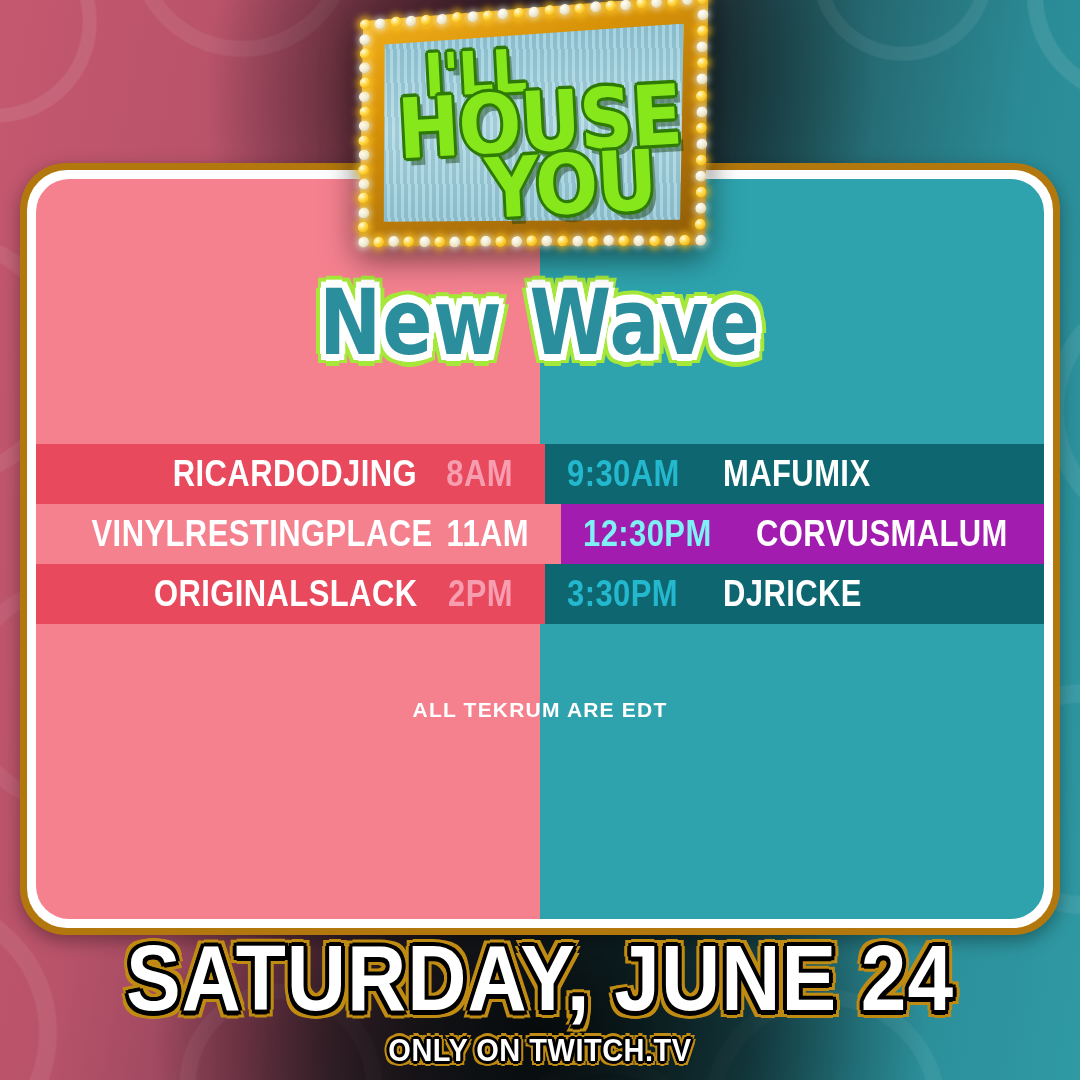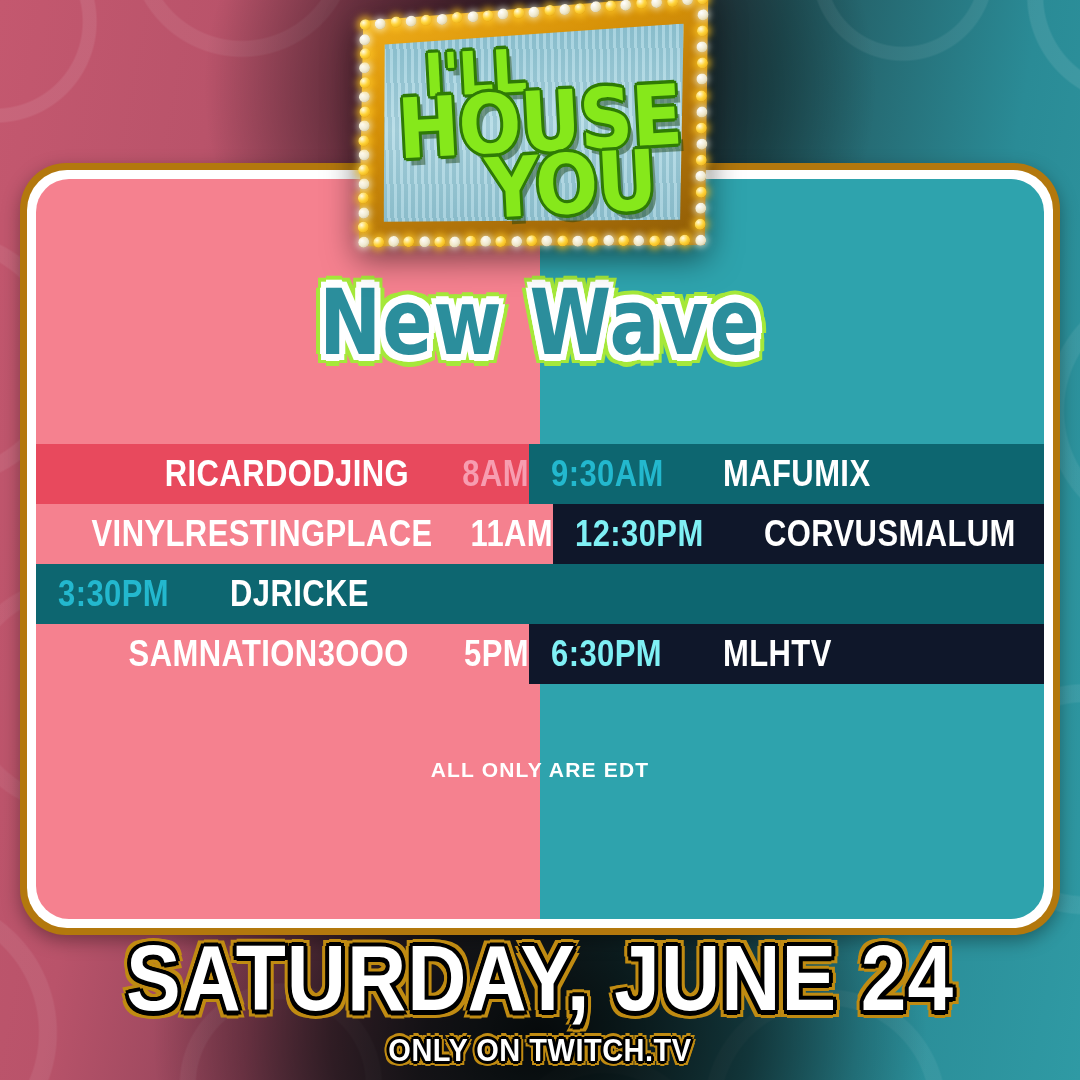--- a/index.html
+++ b/index.html
@@ -91,40 +91,40 @@
       -8px -8px 0 #a5e83a, 8px -8px 0 #a5e83a, -8px 8px 0 #a5e83a, 8px 8px 0 #a5e83a;
     transform:translateY(10px) scaleY(1.12);
   }
 
   
   .rows{position:relative;}
   .row{display:flex;height:60px;}
   .cellL,.cellR{
     flex:1;display:flex;align-items:center;height:60px;box-sizing:border-box;
   }
-  .cellL{justify-content:flex-end;gap:24px;}
-  .cellR{justify-content:flex-start;padding-left:22px;gap:40px;}
+  .cellL{justify-content:flex-end;padding-right:32px;}
+  .cellR{justify-content:flex-start;padding-left:22px;gap:24px;}
   .nm{
     font-family:"Liberation Sans Narrow","Liberation Sans",sans-serif;
     font-weight:bold;font-size:36px;color:#ffffff;
     letter-spacing:.5px;white-space:nowrap;transform:scaleX(.86);transform-origin:right center;
   }
   .cellR .nm{transform-origin:left center;}
   .tm{
     font-family:"Liberation Sans Narrow","Liberation Sans",sans-serif;
     font-weight:bold;font-size:36px;letter-spacing:.5px;white-space:nowrap;
     transform:scaleX(.86);
   }
   .cellL .tm{min-width:96px;text-align:right;transform-origin:right center;}
   .cellR .tm{min-width:132px;text-align:left;transform-origin:left center;}
 
   .row.dark .cellL{background:#e8495d;}
   .row.light .cellL{background:#f5818f;}
   .row.dark .cellR{background:#0d6670;}
-  .row.light .cellR{background:#0f172a;}
+  .row.light .cellR{background:#a21caf;}
   .row.dark .cellL .tm{color:#f79db0;}
   .row.light .cellL .tm{color:#ffffff;}
   .row.dark .cellR .tm{color:#23b8ce;}
   .row.light .cellR .tm{color:#7ff0f5;}
 
   
   .note{display:flex;height:52px;}
   .note-l,.note-r{flex:1;display:flex;align-items:center;}
   .note-l{background:#e8495d;justify-content:flex-end;}
   .note-r{background:#0d6670;}
@@ -245,46 +245,40 @@
               <span class="nm">VINYLRESTINGPLACE</span>
               <span class="tm">11AM</span>
             </div>
             <div class="cellR">
               <span class="tm">12:30PM</span>
               <span class="nm">CORVUSMALUM</span>
             </div>
           </div>
 
           <div class="row dark">
+            <div class="cellL">
+              <span class="nm">ORIGINALSLACK</span>
+              <span class="tm">2PM</span>
+            </div>
             <div class="cellR">
               <span class="tm">3:30PM</span>
               <span class="nm">DJRICKE</span>
             </div>
           </div>
 
-          <div class="row light">
-            <div class="cellL">
-              <span class="nm">SAMNATION3OOO</span>
-              <span class="tm">5PM</span>
-            </div>
-            <div class="cellR">
-              <span class="tm">6:30PM</span>
-              <span class="nm">MLHTV</span>
-            </div>
-          </div>
 
           <div class="row dark">
           </div>
 
 
         </div>
 
         <div class="note">
           <div class="note-l">
-            <span class="note-text">ALL ONLY ARE EDT</span>
+            <span class="note-text">ALL TEKRUM ARE EDT</span>
           </div>
           <div class="note-r"></div>
         </div>
 
         <div class="tail"></div>
       </div>
     </div>
   </div>
 
   <div class="marquee">

